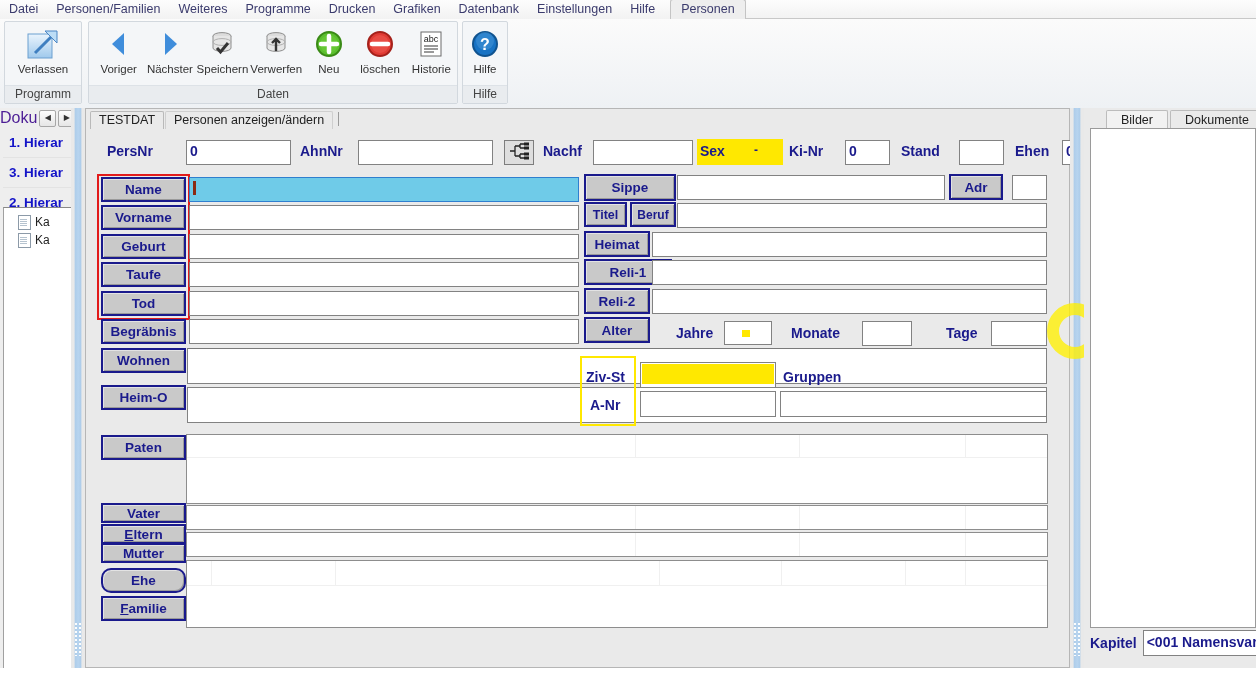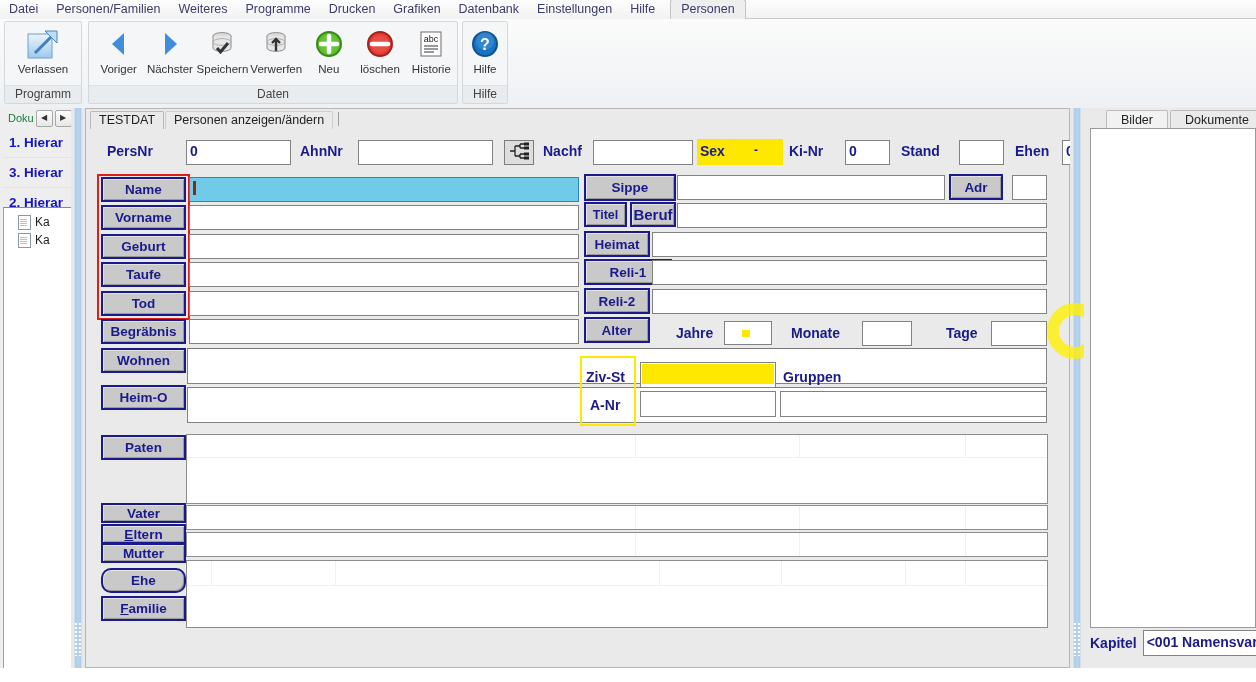--- a/index.html
+++ b/index.html
@@ -34,21 +34,21 @@
   .rbtn{display:flex;flex-direction:column;align-items:center;justify-content:flex-start;
     width:52px;padding:2px 1px 0 1px;cursor:default;}
   .rbtn .ic{height:36px;display:flex;align-items:center;justify-content:center;}
   .rbtn .lb{font-size:11.5px;color:#333;margin-top:1px;white-space:nowrap;}
   .rbtn.wide{width:58px;}
 
   
   .leftdock{position:absolute;left:0;top:108px;width:78px;height:560px;background:#eeeeee;
     border-right:1px solid #cfcfcf;}
   .dockhead{height:20px;display:flex;align-items:center;background:#eeeeee;}
-  .dockhead .dh-title{font-size:11px;color:#15803d;padding-left:8px;}
+  .dockhead .dh-title{font-size:16px;color:#4c1d95;padding-left:0;}
   .dh-btn{width:15px;height:15px;margin-left:2px;background:linear-gradient(#fdfdfd,#e6e6e6);
     border:1px solid #a7a7a7;border-radius:2px;display:flex;align-items:center;justify-content:center;
     font-size:8px;color:#333;line-height:1;}
   .hierlist{position:absolute;left:3px;top:20px;width:72px;height:70px;background:#eeeeee;}
   .hieritem{height:29px;line-height:29px;font-size:13.5px;font-weight:bold;color:#1414c8;
     padding-left:6px;white-space:nowrap;overflow:hidden;border-bottom:1px solid #e3e3e3;}
   .treebox{position:absolute;left:3px;top:99px;width:72px;height:528px;background:#ffffff;
     border:1px solid #a0a0a0;border-top:1px solid #888;overflow:hidden;}
   .treerow{display:flex;align-items:center;height:18px;padding-left:14px;font-size:12px;color:#222;}
   .docicon{width:11px;height:13px;background:#fff;border:1px solid #8c9aa8;margin-right:4px;
@@ -365,21 +365,21 @@
       <div class="inp" style="left:103px;top:190px;width:390px;height:25px;"></div>
       <div class="inp" style="left:101px;top:219px;width:860px;height:36px;border-top-color:#7a7a7a;"></div>
       <div class="inp" style="left:101px;top:258px;width:860px;height:36px;"></div>
 
       <div class="btn3d" style="left:498px;top:45px;width:92px;height:27px;">Sippe</div>
       <div class="inp" style="left:591px;top:46px;width:268px;height:25px;"></div>
       <div class="btn3d" style="left:863px;top:45px;width:54px;height:26px;">Adr</div>
       <div class="inp" style="left:926px;top:46px;width:35px;height:25px;"></div>
 
       <div class="btn3d" style="left:498px;top:73px;width:43px;height:25px;font-size:12.5px;">Titel</div>
-      <div class="btn3d" style="left:544px;top:73px;width:46px;height:25px;font-size:15px;">Beruf</div>
+      <div class="btn3d" style="left:544px;top:73px;width:46px;height:25px;font-size:12px;">Beruf</div>
       <div class="inp" style="left:591px;top:74px;width:370px;height:25px;"></div>
 
       <div class="btn3d" style="left:498px;top:102px;width:66px;height:26px;">Heimat</div>
       <div class="inp" style="left:566px;top:103px;width:395px;height:25px;"></div>
 
       <div class="btn3d" style="left:498px;top:130px;width:88px;height:26px;">Reli-1</div>
       <div class="inp" style="left:566px;top:131px;width:395px;height:25px;"></div>
 
       <div class="btn3d" style="left:498px;top:159px;width:66px;height:26px;">Reli-2</div>
       <div class="inp" style="left:566px;top:160px;width:395px;height:25px;"></div>

